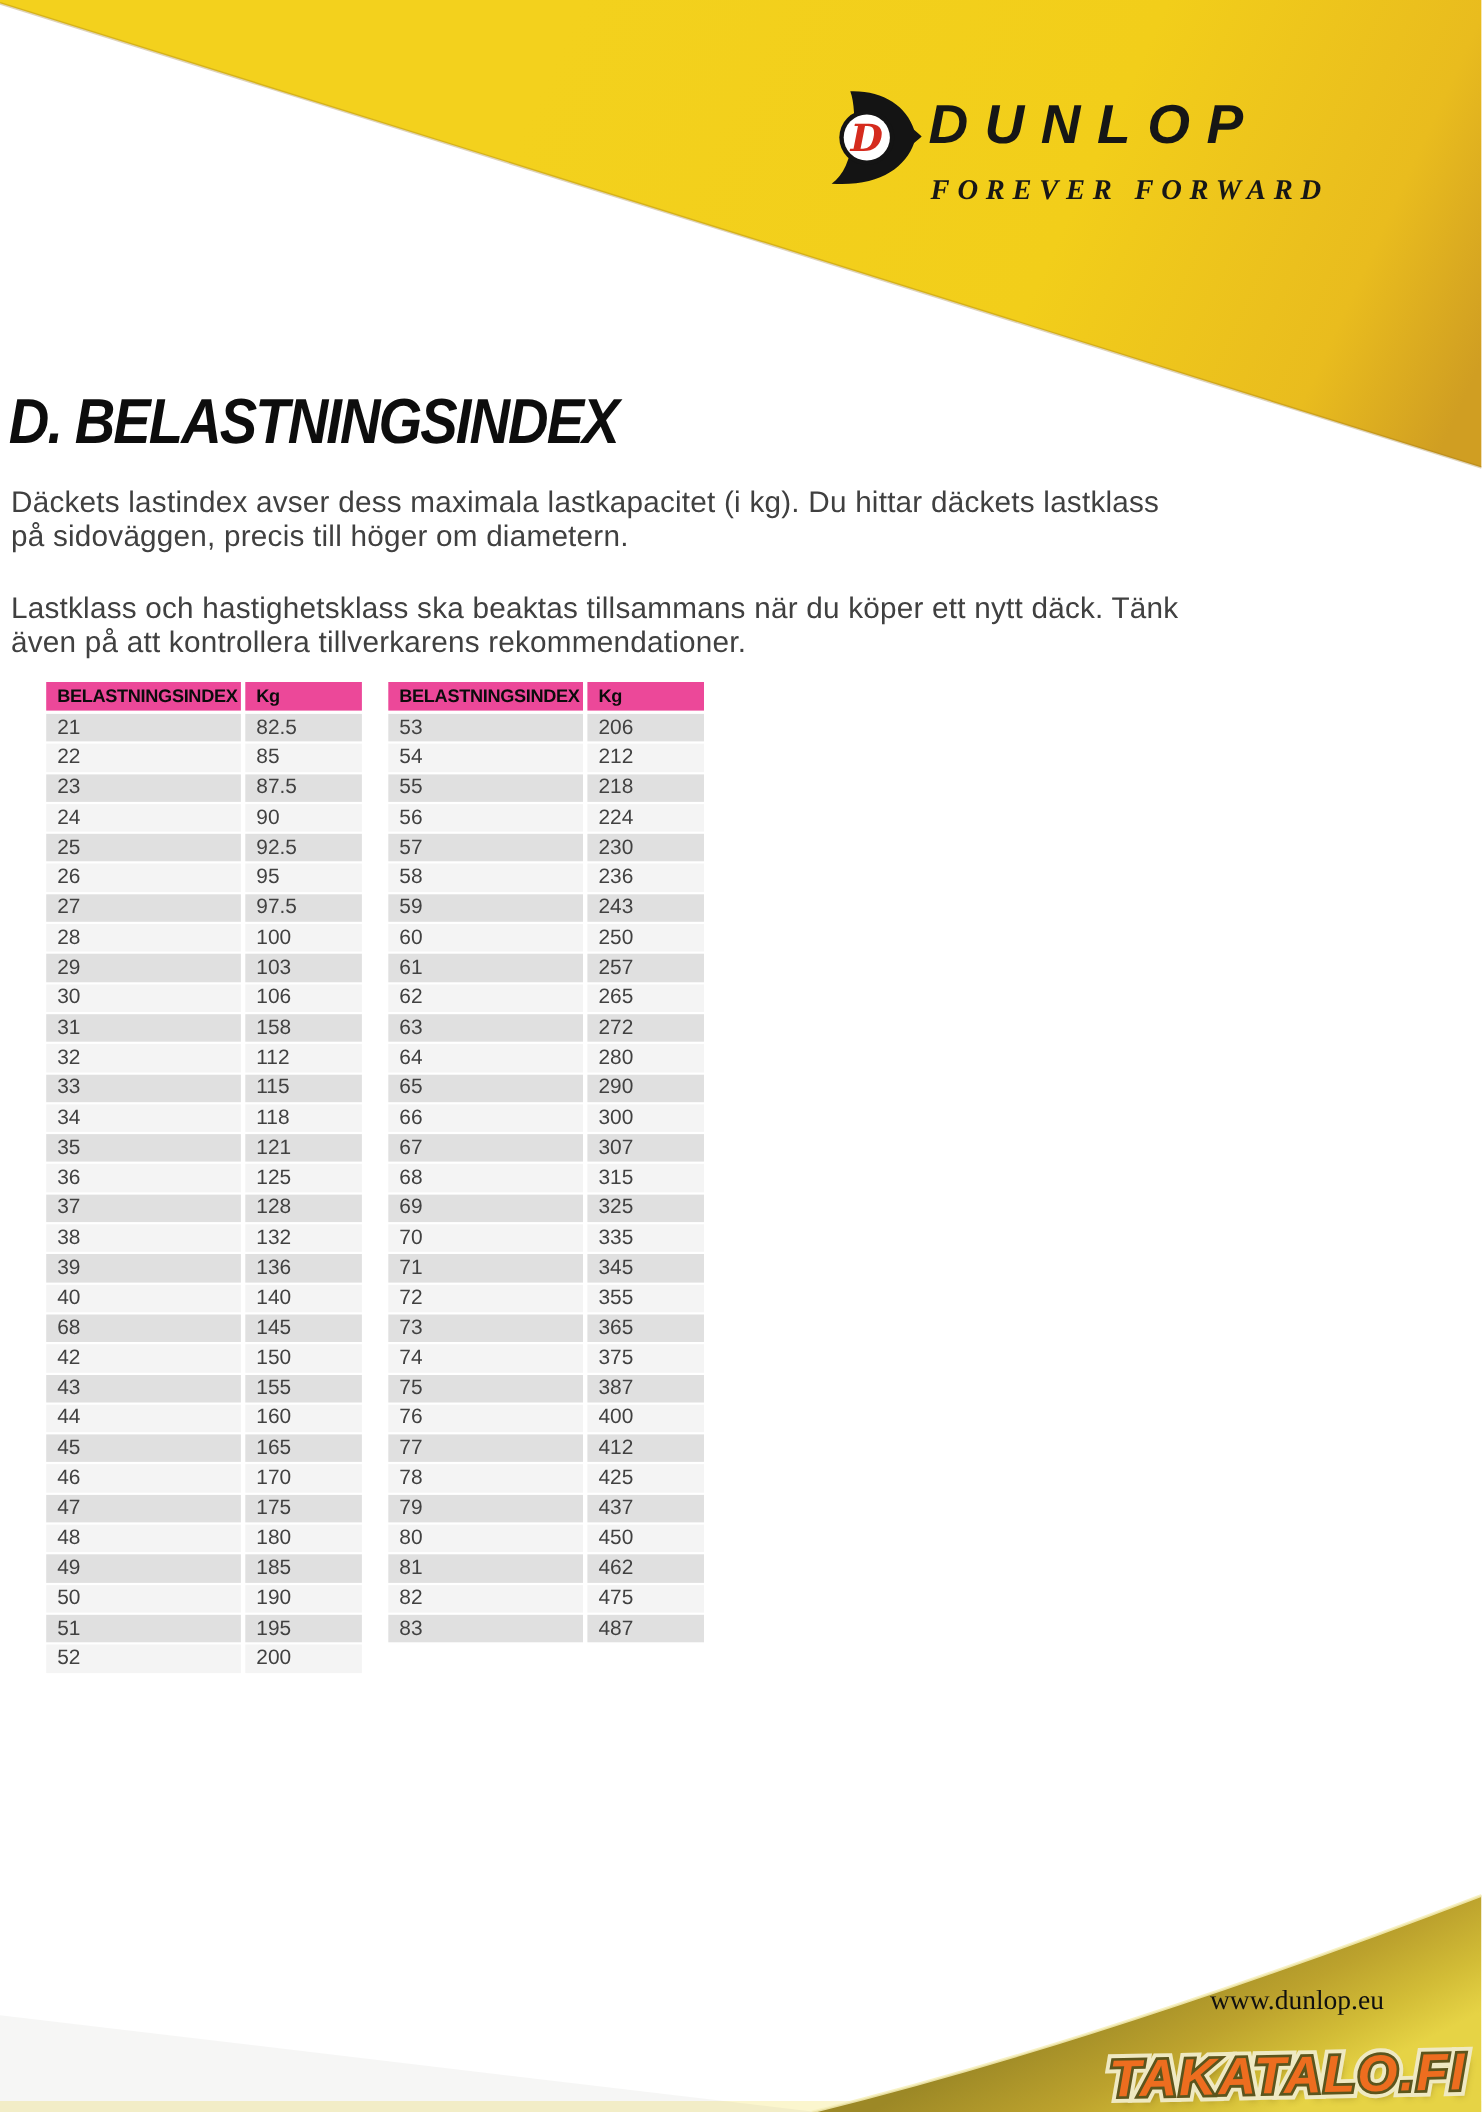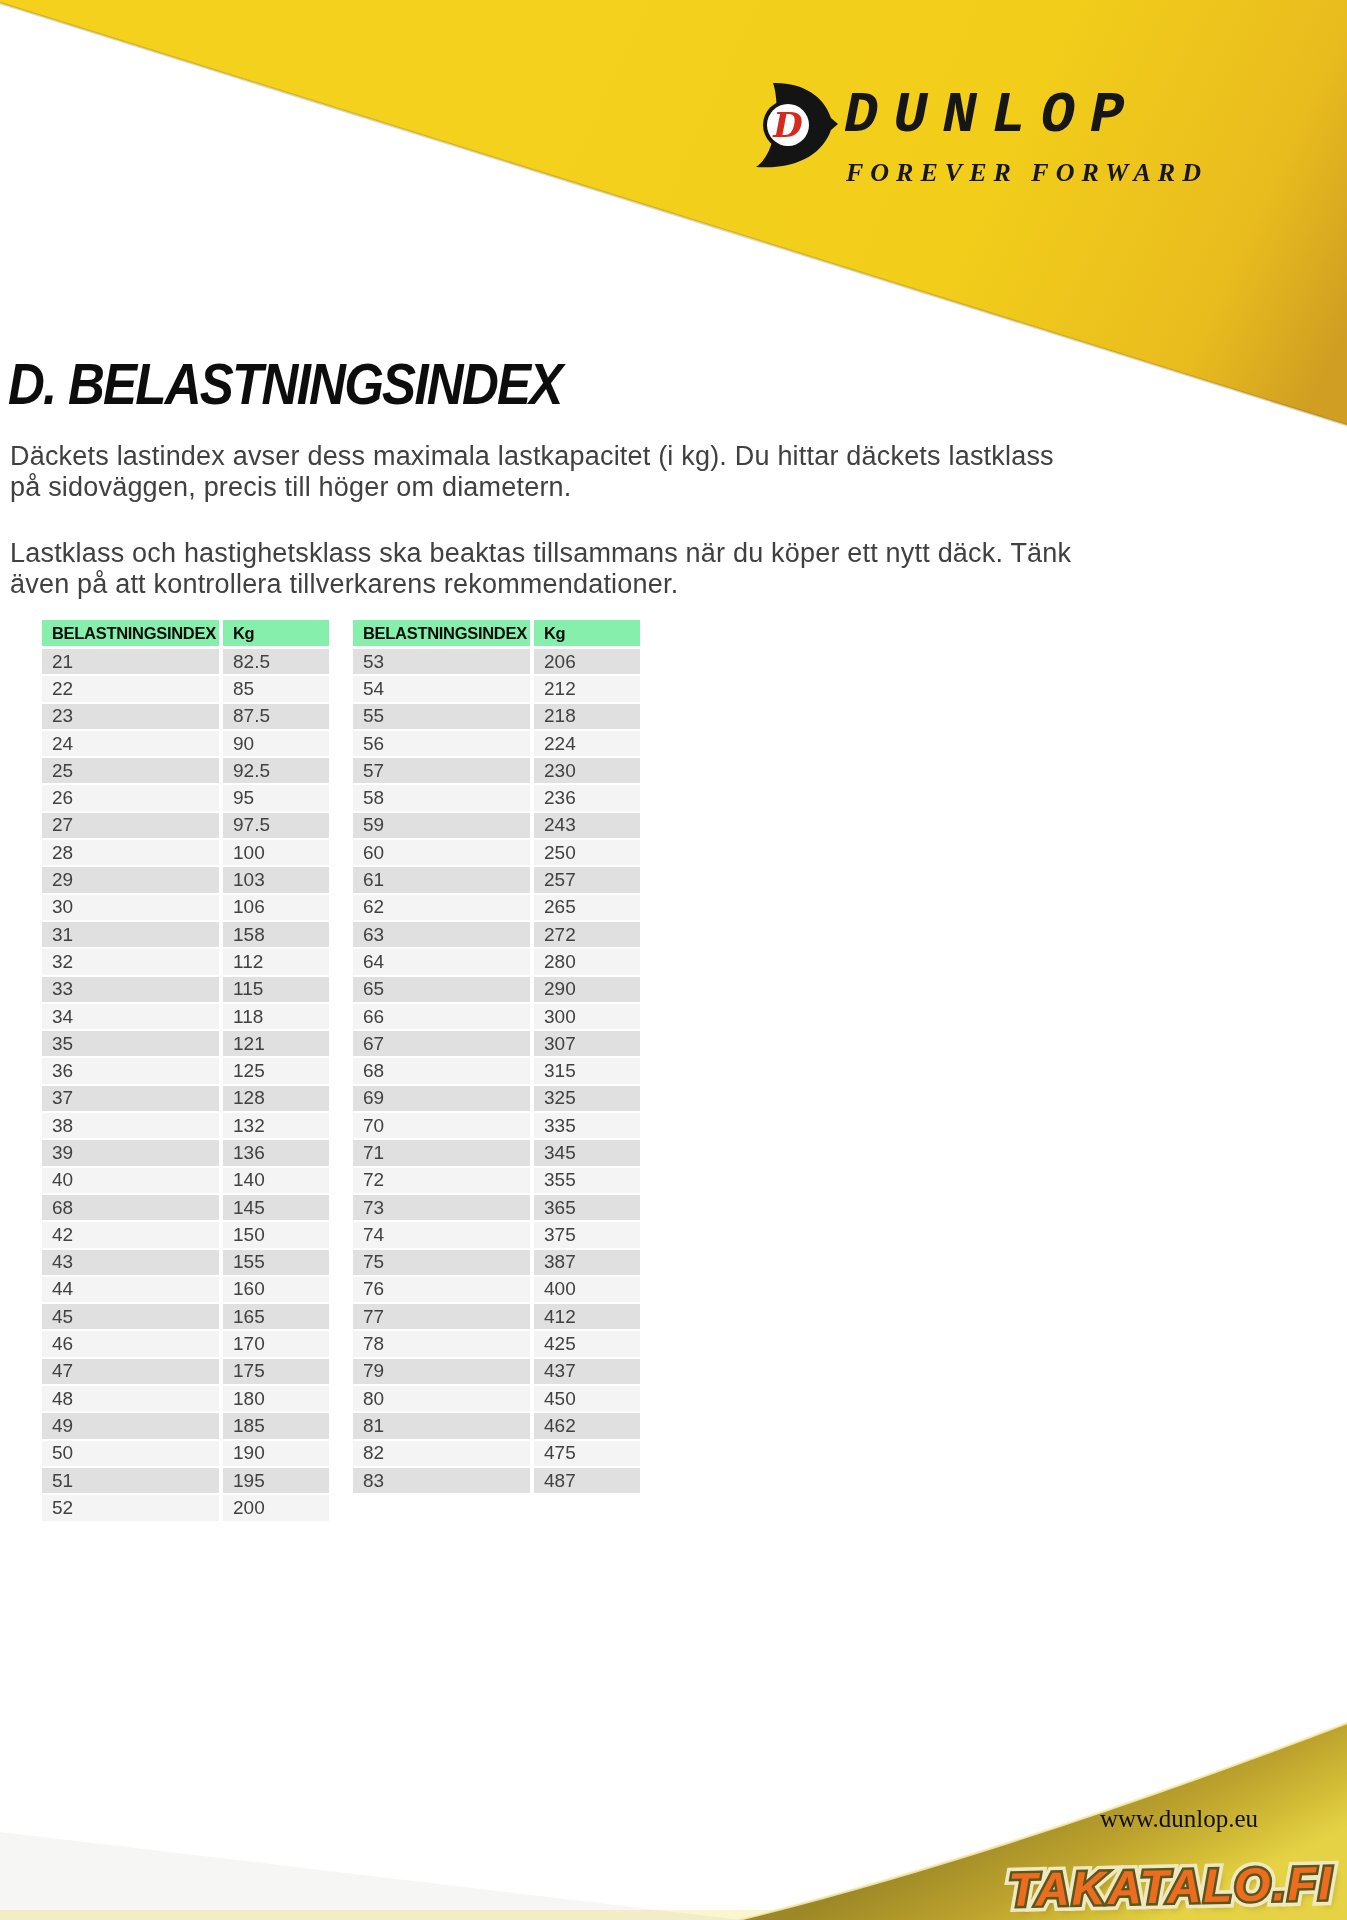--- a/index.html
+++ b/index.html
@@ -6,22 +6,22 @@
   .page{
     position:relative;width:1347px;height:1920px;background:#ffffff;
     overflow:hidden;font-family:"Liberation Sans","DejaVu Sans",sans-serif;
   }
   
   .band-top{position:absolute;top:0;left:0;}
   
   .emblem{position:absolute;left:750px;top:80px;}
   .brand-word{
     position:absolute;left:844px;top:88px;line-height:1;
-    font-family:Liberation Mono, monospace;
-    font-weight:bold;font-style:italic;font-size:57px;letter-spacing:15px;
+    font-family:Liberation Sans, sans-serif;
+    font-weight:bold;font-style:italic;font-size:50px;letter-spacing:15px;
     color:#161616;white-space:nowrap;text-align:right;
   }
   .brand-tag{
     position:absolute;left:846px;top:160px;line-height:1;
     font-weight:bold;font-style:italic;font-size:26px;letter-spacing:7px;
     color:#171717;white-space:nowrap;font-family:Liberation Serif, serif;
   }
   
   .page-title{
     position:absolute;left:8px;top:352px;margin:0;line-height:1.1;
@@ -35,21 +35,21 @@
     white-space:pre-line;
   }
   .para1{top:441px;}
   .para2{top:538px;}
   
   .lt{position:absolute;top:620px;width:287px;}
   .lt0{left:42px;}
   .lt1{left:353px;}
   .thead{display:flex;height:26px;margin-bottom:3px;}
   .th{
-    background:#86efac;color:#0c0c0c;font-weight:bold;font-size:16.5px;
+    background:#ec4899;color:#0c0c0c;font-weight:bold;font-size:16.5px;
     letter-spacing:-0.3px;display:flex;align-items:center;
     padding-left:10px;box-sizing:border-box;
   }
   .c0{width:177px;margin-right:4px;}
   .c1{flex:1;}
   .trow{display:flex;height:25.3px;margin-bottom:2px;}
   .td{
     display:flex;align-items:center;padding-left:10px;box-sizing:border-box;
     font-size:19px;color:#414141;
   }

